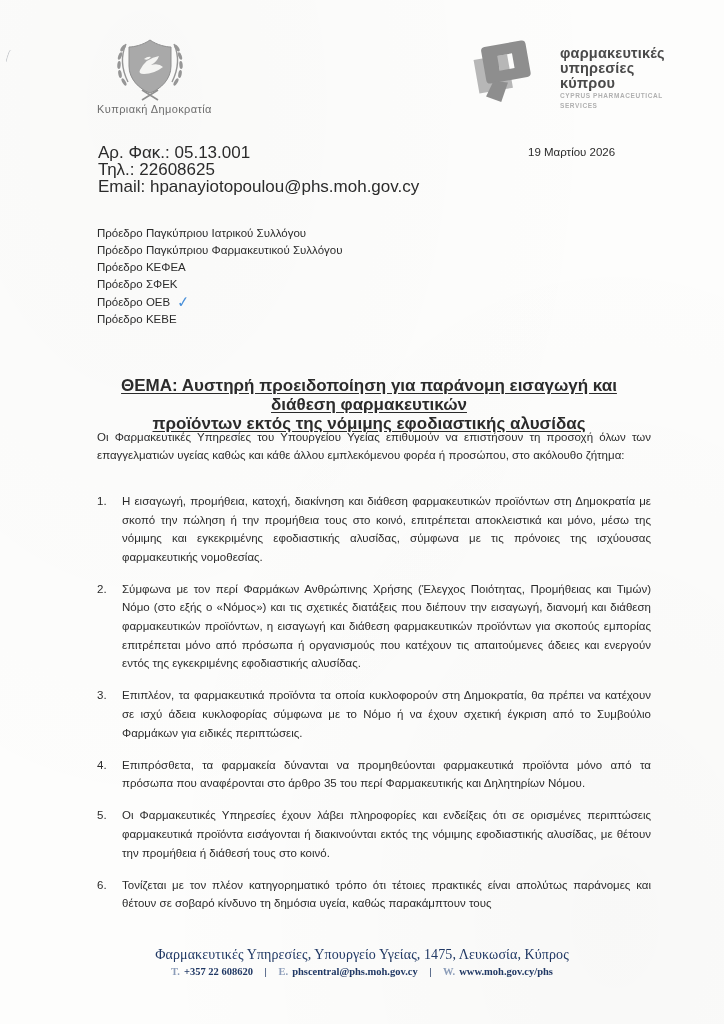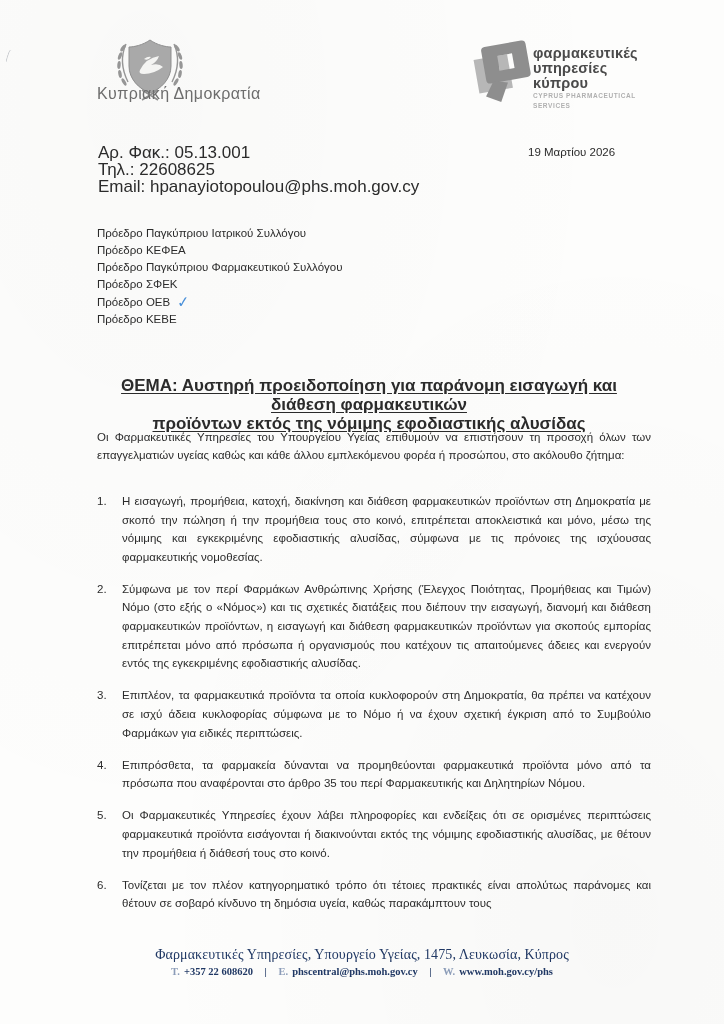--- a/index.html
+++ b/index.html
@@ -19,25 +19,25 @@
     pointer-events:none;
   }
   .pen-artifact{
     position:absolute;left:7px;top:50px;width:5px;height:13px;
     border-left:1.5px solid #9aa0a8;transform:rotate(18deg);opacity:.55;
     border-radius:40%;
   }
   
   .coat{position:absolute;left:108px;top:36px;width:84px;height:66px;}
   .republic{
-    position:absolute;left:97px;top:85px;
-    font-size:16px;color:#6d6d6d;letter-spacing:.4px;
+    position:absolute;left:97px;top:103px;
+    font-size:11px;color:#6d6d6d;letter-spacing:.4px;
   }
   .phslogo{position:absolute;left:468px;top:40px;width:64px;height:66px;}
-  .phs-text{position:absolute;left:533px;top:46px;line-height:1.02;}
+  .phs-text{position:absolute;left:560px;top:46px;line-height:1.02;}
   .phs-text .gr{font-size:14.5px;color:#4a4a4a;font-weight:bold;letter-spacing:.2px;}
   .phs-text .en{font-size:6.5px;color:#b0b0b0;letter-spacing:.6px;margin-top:3px;font-weight:bold;}
   
   .refblock{position:absolute;left:98px;top:144px;font-size:17px;line-height:17px;}
   .dateline{position:absolute;left:528px;top:146px;font-size:11.5px;}
   
   .recipients{position:absolute;left:97px;top:225px;font-size:11.5px;line-height:16.9px;}
   .check{
     color:#4a90d9;font-size:15px;display:inline-block;
     transform:rotate(-6deg) translateY(1px);margin-left:7px;font-weight:bold;
@@ -124,22 +124,22 @@
 
 <div class="refblock">
   <div>Αρ. Φακ.: 05.13.001</div>
   <div>Τηλ.:  22608625</div>
   <div>Email: hpanayiotopoulou@phs.moh.gov.cy</div>
 </div>
 <div class="dateline">19 Μαρτίου 2026</div>
 
 <div class="recipients">
   <div>Πρόεδρο Παγκύπριου Ιατρικού Συλλόγου</div>
+  <div>Πρόεδρο Παγκύπριου Φαρμακευτικού Συλλόγου</div>
   <div>Πρόεδρο ΚΕΦΕΑ</div>
-  <div>Πρόεδρο Παγκύπριου Φαρμακευτικού Συλλόγου</div>
   <div>Πρόεδρο ΣΦΕΚ</div>
   <div><span>Πρόεδρο ΟΕΒ</span><span class="check">✓</span></div>
   <div>Πρόεδρο ΚΕΒΕ</div>
 </div>
 
 <div class="subject">
   <div><span class="u">ΘΕΜΑ: Αυστηρή προειδοποίηση για παράνομη εισαγωγή και διάθεση φαρμακευτικών</span></div>
   <div><span class="u">προϊόντων εκτός της νόμιμης εφοδιαστικής αλυσίδας</span></div>
 </div>
 

